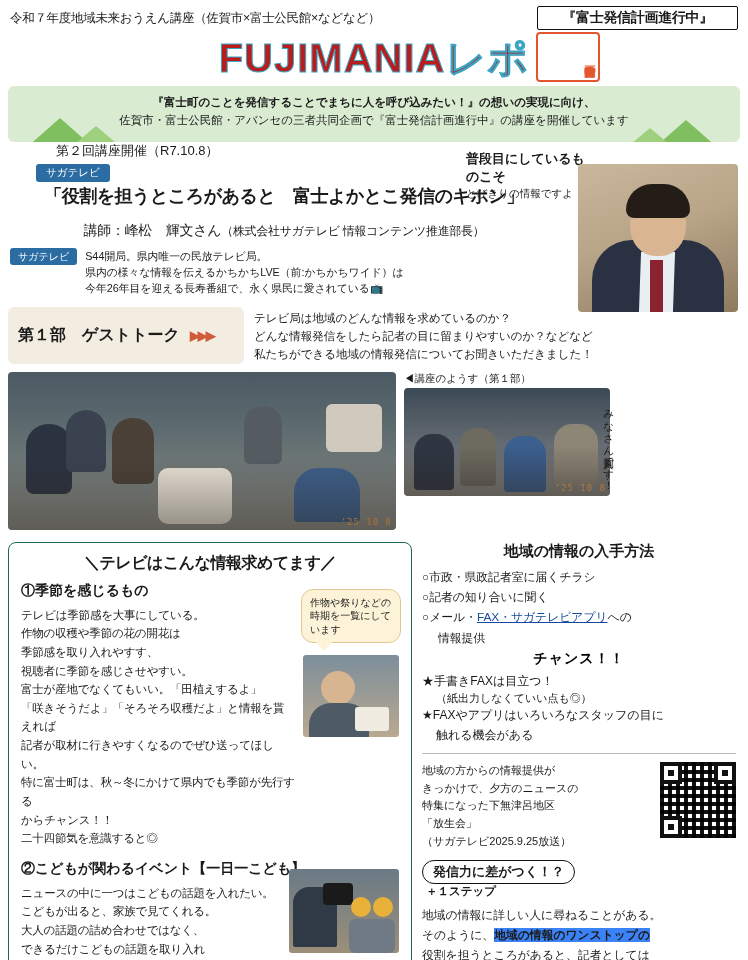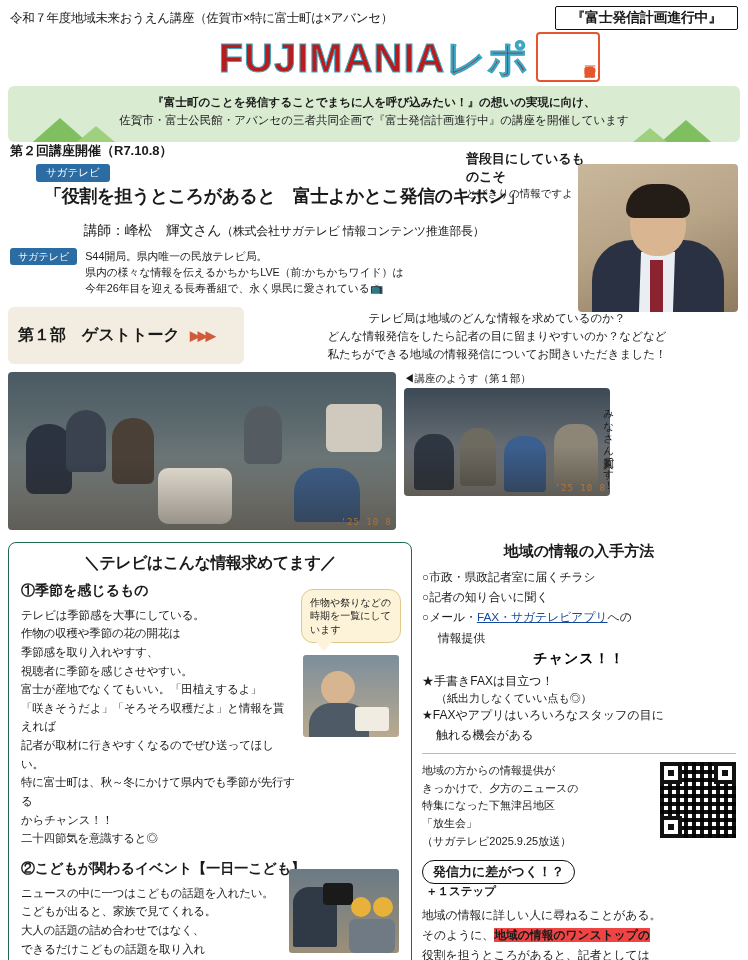--- a/index.html
+++ b/index.html
@@ -18,21 +18,21 @@
   .top-line {
     display: flex;
     align-items: center;
     justify-content: space-between;
     padding: 6px 10px 0 10px;
     font-size: 12.5px;
     letter-spacing: -0.3px;
   }
   .top-line .title-box {
     border: 1.5px solid #111;
-    padding: 2px 15px;
+    padding: 2px 24px;
     font-weight: bold;
     font-size: 14px;
     border-radius: 2px;
   }
 
   .banner {
     position: relative;
     margin: 2px 8px 0 8px;
     height: 104px;
   }
@@ -89,21 +89,21 @@
   .hill.left { left: 18px; border-left: 34px solid transparent; border-right: 34px solid transparent; border-bottom: 30px solid #7fbf5f; }
   .hill.left2 { left: 62px; border-left: 26px solid transparent; border-right: 26px solid transparent; border-bottom: 22px solid #9ed07e; }
   .hill.right { right: 22px; border-left: 32px solid transparent; border-right: 32px solid transparent; border-bottom: 28px solid #7fbf5f; }
   .hill.right2 { right: 66px; border-left: 24px solid transparent; border-right: 24px solid transparent; border-bottom: 20px solid #9ed07e; }
 
   
   .session {
     margin: 6px 10px 0 10px;
     position: relative;
   }
-  .session-no { font-size: 13px; font-weight: bold; }
+  .session-no { font-size: 13px; font-weight: normal; margin-left: 46px; }
   .tv-badge {
     display: inline-block;
     background: #2b6ca3;
     color: #fff;
     font-size: 10.5px;
     padding: 2px 10px;
     border-radius: 3px;
     margin: 4px 0 2px 26px;
   }
   .lecture-title {
@@ -186,21 +186,21 @@
     border-radius: 6px;
     width: 236px;
     display: flex;
     align-items: center;
     padding: 8px 10px;
     gap: 10px;
     font-size: 16px;
     font-weight: bold;
   }
   .arrows { color: #cf5b3a; font-size: 13px; letter-spacing: -2px; }
-  .part1-text { font-size: 11.5px; line-height: 1.6; flex: 1; padding-top: 2px; text-align: center; }
+  .part1-text { font-size: 11.5px; line-height: 1.6; flex: 1; padding-top: 2px; }
 
   
   .photos {
     margin: 8px 8px 0 8px;
     display: flex;
     gap: 8px;
     position: relative;
   }
   .photo {
     border-radius: 4px;
@@ -315,28 +315,28 @@
 
   .step-badge {
     display: inline-block;
     border: 1.5px solid #111;
     border-radius: 14px;
     padding: 2px 10px;
     font-size: 13px;
     font-weight: bold;
   }
   .plus1 { font-size: 11.5px; font-weight: bold; margin-left: 4px; }
-  .hl { background: #ef4444; font-weight: bold; }
+  .hl { background: #3b82f6; font-weight: bold; }
   .closing { font-size: 11.8px; line-height: 1.7; margin-top: 6px; }
 </style>
 </head>
 <body>
 
 <div class="top-line">
-  <span>令和７年度地域未来おうえん講座（佐賀市×特に富士町は×アバンセ）</span>
+  <span>令和７年度地域未来おうえん講座（佐賀市×富士公民館×などなど）</span>
   <span class="title-box">『富士発信計画進行中』</span>
 </div>
 
 <div class="banner">
   <div class="logo-wrap">
     <span class="fujimania">FUJIMANIAレポ</span>
     <span class="stamp">富士発信計画進行中</span>
   </div>
   <div class="green-band">
     <div class="hill left"></div>

